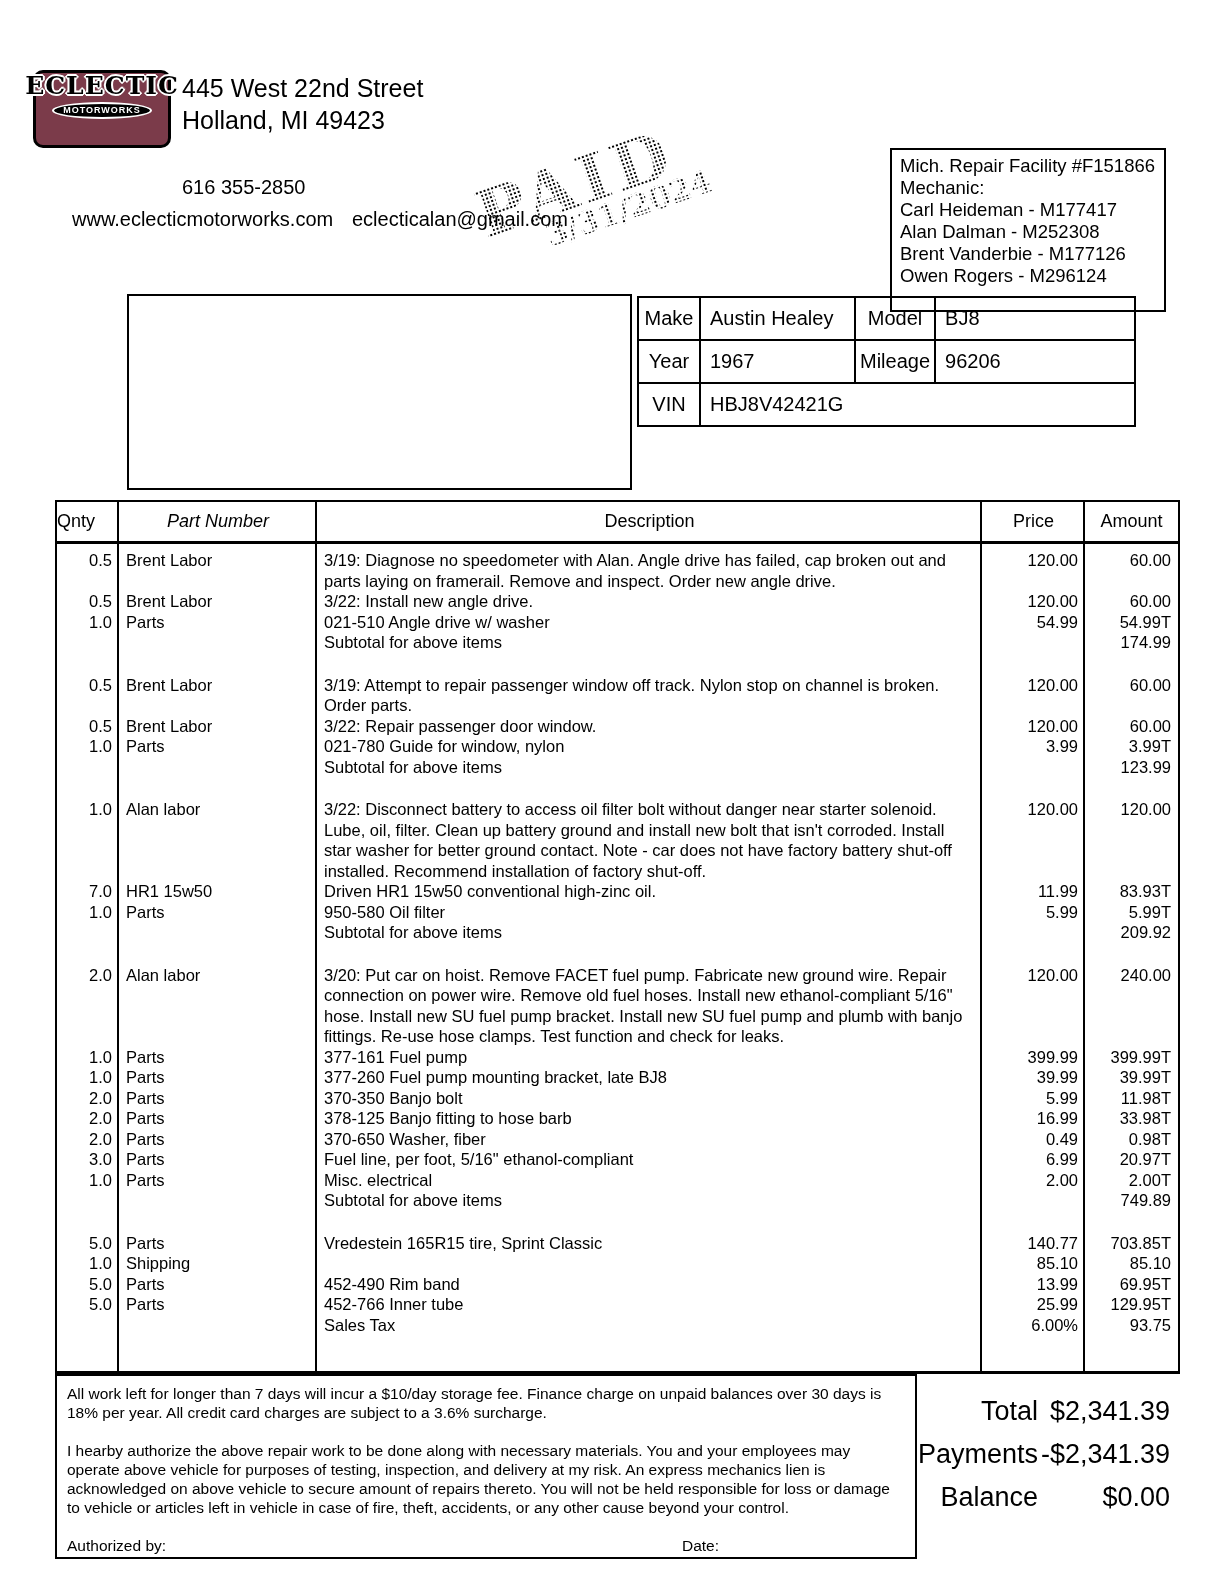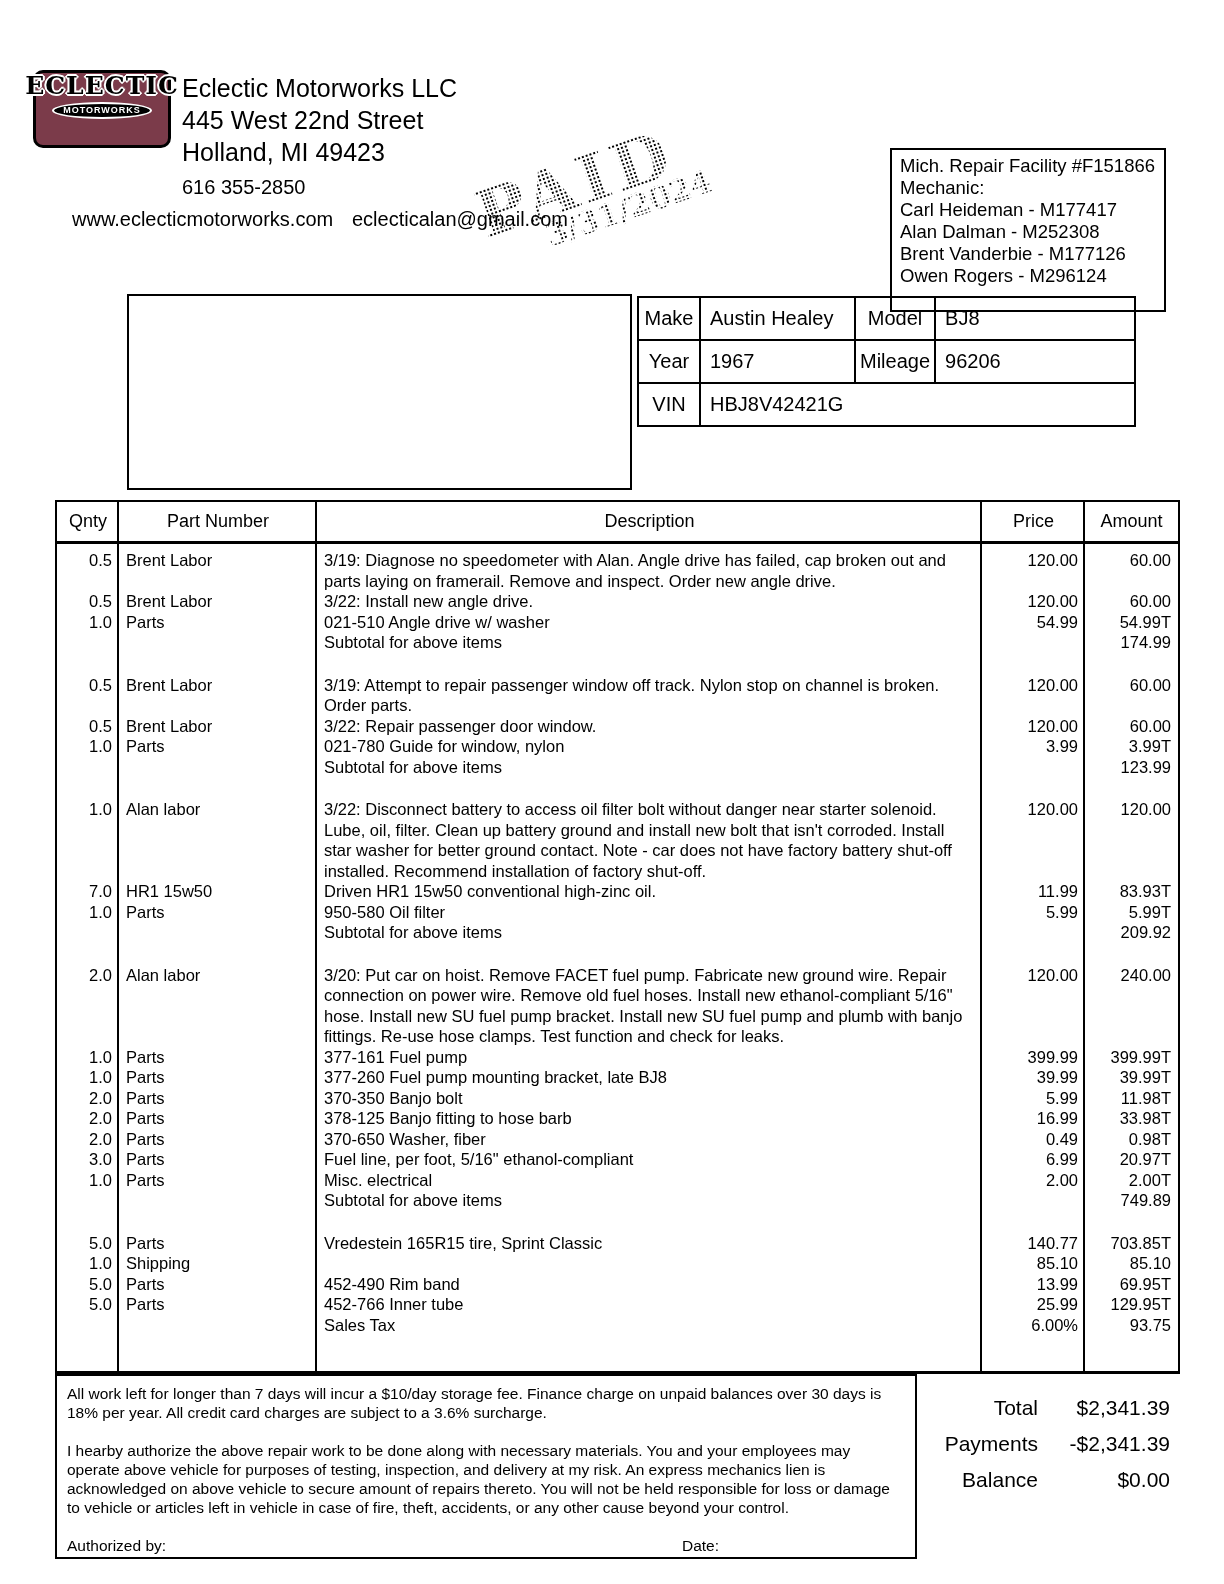--- a/index.html
+++ b/index.html
@@ -58,58 +58,57 @@
   
   .items-wrap{position:absolute;left:55px;top:500px;width:1125px;height:874px;
         border:2px solid #000;border-bottom-width:3px;box-sizing:border-box;
         background-image:linear-gradient(#000,#000),linear-gradient(#000,#000),
                          linear-gradient(#000,#000),linear-gradient(#000,#000);
         background-repeat:no-repeat;
         background-size:2px 100%,2px 100%,2px 100%,2px 100%;
         background-position:60px 0,258px 0,923px 0,1026px 0;}
   .items-head{display:flex;height:42px;border-bottom:3px solid #000;box-sizing:border-box;
         align-items:center;font-size:18px;}
-  .items-head .h1{width:62px;text-align:center;}
-  .items-head .h2{width:198px;text-align:center;}
+  .items-head .h1{width:62px;text-align:left;}
+  .items-head .h2{width:198px;text-align:center;font-style:italic;}
   .items-head .h3{width:665px;text-align:center;}
   .items-head .h4{width:103px;text-align:center;}
   .items-head .h5{width:93px;text-align:center;}
   .items-table{width:100%;border-collapse:collapse;table-layout:fixed;
         font-size:16.5px;line-height:20.5px;}
   .items-table col.cq{width:62px;} .items-table col.cp{width:198px;}
   .items-table col.cd{width:665px;} .items-table col.cpr{width:103px;}
   .items-table td{padding:0 7px;vertical-align:top;}
   .items-table td.qty,.items-table td.price,.items-table td.amount{text-align:right;}
   .items-table tr:first-child td{padding-top:6px;}
   .items-table tr.spacer td{height:22px;padding:0;}
 
   
   .terms{position:absolute;left:55px;top:1374px;width:862px;height:185px;border:2px solid #000;
         box-sizing:border-box;padding:8px 10px;font-size:15.5px;line-height:19px;}
   .terms p{margin:0 0 19px 0;}
   .auth-row{position:relative;margin-top:18px;}
   .auth-date{position:absolute;left:615px;top:0;}
 
-  .totals{position:absolute;left:900px;top:1396px;width:270px;font-size:21px;}
+  .totals{position:absolute;left:900px;top:1396px;width:270px;font-size:27px;}
   .totals-row{display:flex;margin-bottom:12px;}
   .t-label{width:138px;text-align:right;}
   .t-value{width:132px;text-align:right;}
 </style>
 </head>
 <body>
 
 <div class="page">
 
   <div class="logo">
     <div class="logo-title">ECLECTIC</div>
     <div class="logo-sub">MOTORWORKS</div>
   </div>
 
   <div class="company">
-    <div>Eclectic Motorworks LLC</div>
     <div>445 West 22nd Street</div>
     <div>Holland, MI 49423</div>
   </div>
   <div class="phone">616 355-2850</div>
   <div class="website">www.eclecticmotorworks.com</div>
   <div class="email">eclecticalan@gmail.com</div>
 
   <div class="stamp">
     <div class="stamp-paid halftone">PAID</div>
     <div class="stamp-date halftone">3/31/2024</div>

